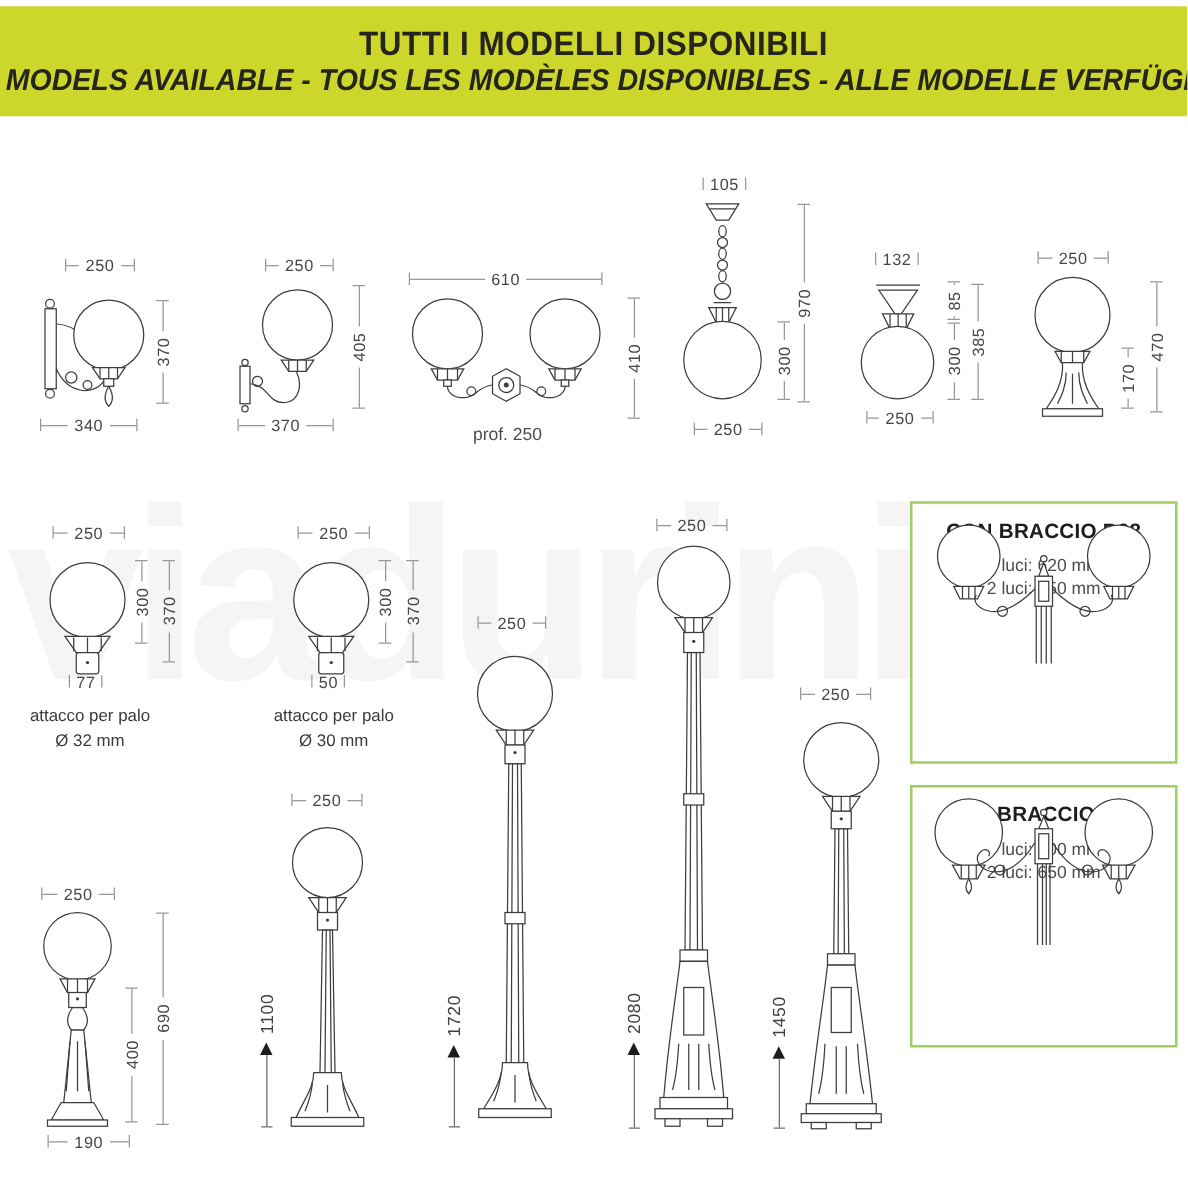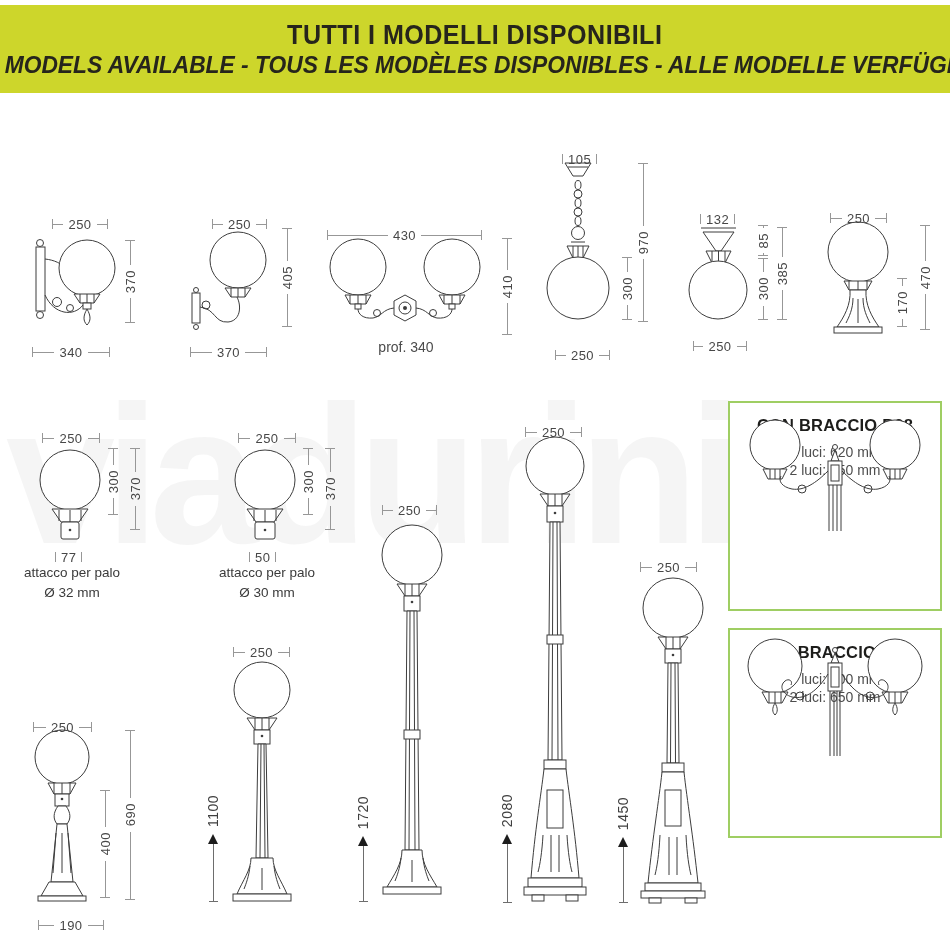--- a/index.html
+++ b/index.html
@@ -21,21 +21,21 @@
              font-size:196px;font-weight:bold;letter-spacing:-10px;color:rgba(80,80,80,.06);
              white-space:nowrap;user-select:none;line-height:1;}
   .watermark sup{font-size:64px;letter-spacing:0;vertical-align:70px;}
   
   .fig{position:absolute;z-index:1;}
   .art{position:absolute;left:0;top:0;}
   .art path,.art circle,.art rect,.art ellipse,.art line{stroke:var(--stroke);stroke-width:1;fill:none;}
   .art .f{fill:#fff;}
   .art .k{fill:var(--stroke);stroke:none;}
   
-  .hdim{position:absolute;display:flex;align-items:center;height:12px;margin-top:12px;}
+  .hdim{position:absolute;display:flex;align-items:center;height:12px;}
   .hdim i{display:block;}
   .hdim .t{width:1px;height:10px;background:var(--dim);flex:0 0 auto;}
   .hdim .l{flex:1 1 auto;height:1px;background:var(--dim);}
   .hdim .n{padding:0 5px;font-size:13px;color:var(--dimtext);line-height:1;white-space:nowrap;letter-spacing:.5px;}
   
   .vdim{position:absolute;display:flex;flex-direction:column;align-items:center;width:14px;}
   .vdim i{display:block;}
   .vdim .t{height:1px;width:10px;background:var(--dim);flex:0 0 auto;}
   .vdim .l{flex:1 1 auto;width:1px;background:var(--dim);}
   .vdim .n{writing-mode:vertical-rl;transform:rotate(180deg);font-size:13px;color:var(--dimtext);
@@ -161,32 +161,32 @@
       <path d="M91,103 C102,104 104,112 112,113 C122,114 127,109 127,104"></path>
       <circle cx="52" cy="108" r="3.5"></circle>
         <circle cx="108" cy="108" r="3.5"></circle>
       <path class="f" d="M80,90 L91,96 V110 L80,116 L69,110 V96 Z"></path>
       <circle cx="80" cy="103" r="6"></circle>
         <circle class="k" cx="80" cy="103" r="2"></circle>
     </svg>
     <div class="hdim" style="left:2px;top:12px;width:155px">
         <i class="t"></i>
         <i class="l"></i>
-        <span class="n">430</span>
+        <span class="n">610</span>
         <i class="l"></i>
         <i class="t"></i>
       </div>
     <div class="vdim" style="left:175px;top:33px;height:97px">
         <i class="t"></i>
         <i class="l"></i>
         <span class="n">410</span>
         <i class="l"></i>
         <i class="t"></i>
       </div>
-    <div class="plabel" style="left:31px;top:134px;width:100px">prof. 340</div>
+    <div class="plabel" style="left:31px;top:134px;width:100px">prof. 250</div>
   </div>
 
   <div class="fig" style="left:530px;top:130px;width:130px;height:225px">
     <svg class="art" width="130" height="225" viewBox="0 0 130 225">
       <path class="f" d="M35,33 H61 L53,46 H43 Z"></path>
         <path d="M38,37 H58"></path>
       <ellipse class="f" cx="48" cy="55" rx="3" ry="4.5"></ellipse>
         <ellipse class="f" cx="48" cy="64" rx="4" ry="4"></ellipse>
       <ellipse class="f" cx="48" cy="73" rx="3" ry="4.5"></ellipse>
         <ellipse class="f" cx="48" cy="82" rx="4" ry="4"></ellipse>

